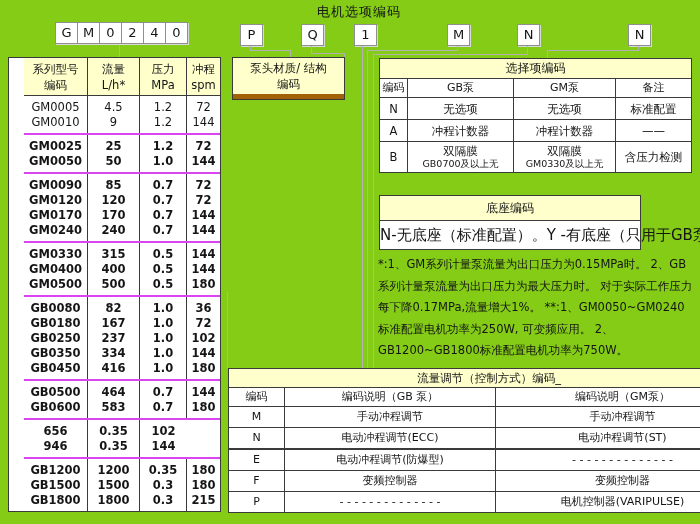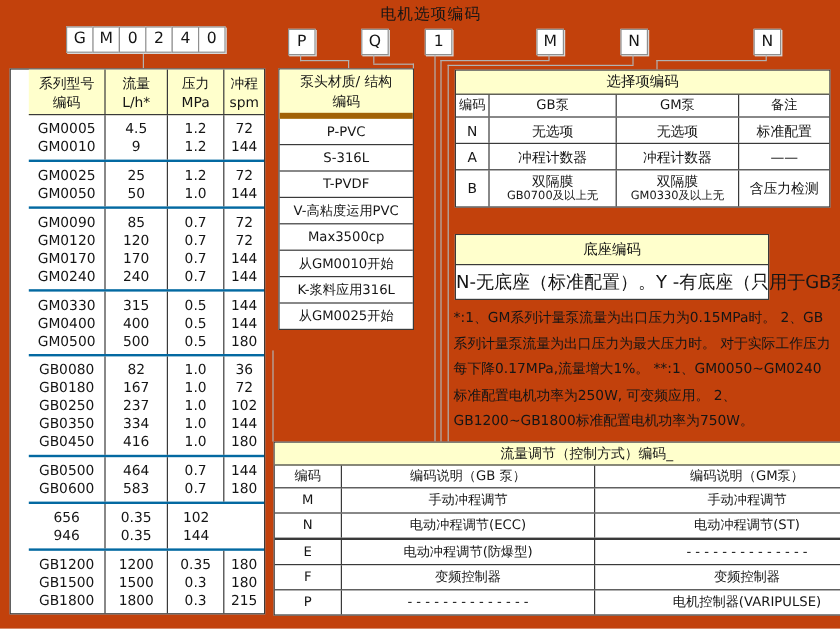--- a/index.html
+++ b/index.html
@@ -1,16 +1,16 @@
 <!DOCTYPE html>
 <html><head>
 <meta charset="utf-8">
 <style>
   html,body{margin:0;padding:0;background:#fff;}
-  .page{position:relative;width:700px;height:524px;background:#c2410c;
+  .page{position:relative;width:700px;height:524px;background:#84cc16;
         font-family:"DejaVu Sans","Liberation Sans",sans-serif;color:#151515;overflow:hidden;}
 
   
   .codebox{position:absolute;width:21px;height:20px;border:1px solid #8f8f8f;background:#fff;
            text-align:center;line-height:20px;font-size:13px;box-shadow:1px 1px 0 #d9d9d9;}
   .model-strip{position:absolute;left:55px;top:22px;display:flex;}
   .model-strip .mbox{width:21px;height:20px;border:1px solid #8f8f8f;margin-right:-1px;background:#fff;
            text-align:center;line-height:20px;font-size:13px;box-shadow:1px 1px 0 #d9d9d9;}
 
   .page-title{position:absolute;left:317px;top:3px;font-size:13px;letter-spacing:1px;}
@@ -23,21 +23,21 @@
   
   .tbl{position:absolute;border:1px solid #3a3a3a;background:#fff;box-sizing:border-box;}
   .bR{border-right:1px solid #3a3a3a;}
 
   
   .series{left:8px;top:57px;width:213px;padding-left:15px;}
   .sheader{display:grid;grid-template-columns:64px 52px 47px 1fr;background:#ffffcc;border-bottom:1px solid #3a3a3a;}
   .shcell{text-align:center;padding:3px 0 2px;}
   .shcell div{height:16px;line-height:16px;font-size:11.5px;}
   .sgroup{display:grid;grid-template-columns:64px 52px 47px 1fr;}
-  .sgroup + .sgroup{border-top:2px solid #0369a1;}
+  .sgroup + .sgroup{border-top:2px solid #d946ef;font-weight:bold;}
   .scol{padding:4px 0 3px;}
   .sline{height:15px;line-height:15px;font-size:11.5px;text-align:center;white-space:nowrap;}
 
   
   .pump{left:232px;top:57px;width:113px;}
   .pheader{background:#ffffcc;border-bottom:5px solid #a16207;text-align:center;padding:2px 0;}
   .pheader div{height:16px;line-height:16px;font-size:11.5px;}
   .prow{height:21px;line-height:21px;text-align:center;font-size:11px;white-space:nowrap;}
   .prow + .prow{border-top:1px solid #3a3a3a;}
 
@@ -299,30 +299,20 @@
           </div>
         </div>
       </div>
   </div>
 
   <div class="tbl pump">
     <div class="pheader">
       <div>泵头材质/ 结构</div>
       <div>编码</div>
     </div>
-    <div>
-        <div class="prow">P-PVC</div>
-        <div class="prow">S-316L</div>
-        <div class="prow">T-PVDF</div>
-        <div class="prow">V-高粘度运用PVC</div>
-        <div class="prow">Max3500cp</div>
-        <div class="prow">从GM0010开始</div>
-        <div class="prow">K-浆料应用316L</div>
-        <div class="prow">从GM0025开始</div>
-      </div>
   </div>
 
   <div class="tbl option">
     <div class="otitle">选择项编码</div>
     <div class="ohead">
       <div class="bR">编码</div>
       <div class="bR">GB泵</div>
       <div class="bR">GM泵</div>
       <div>备注</div>
     </div>

